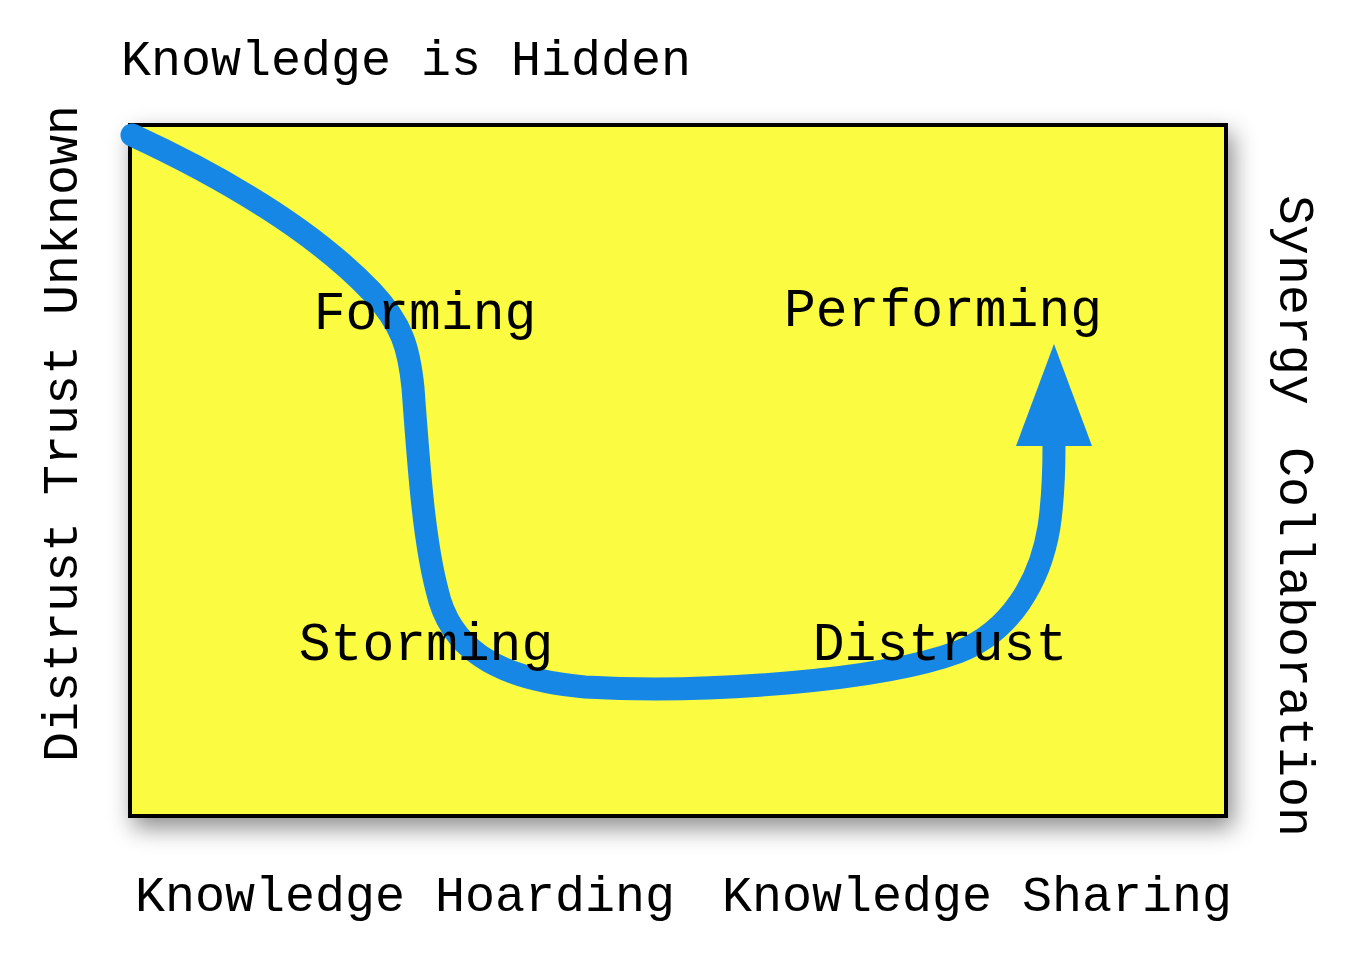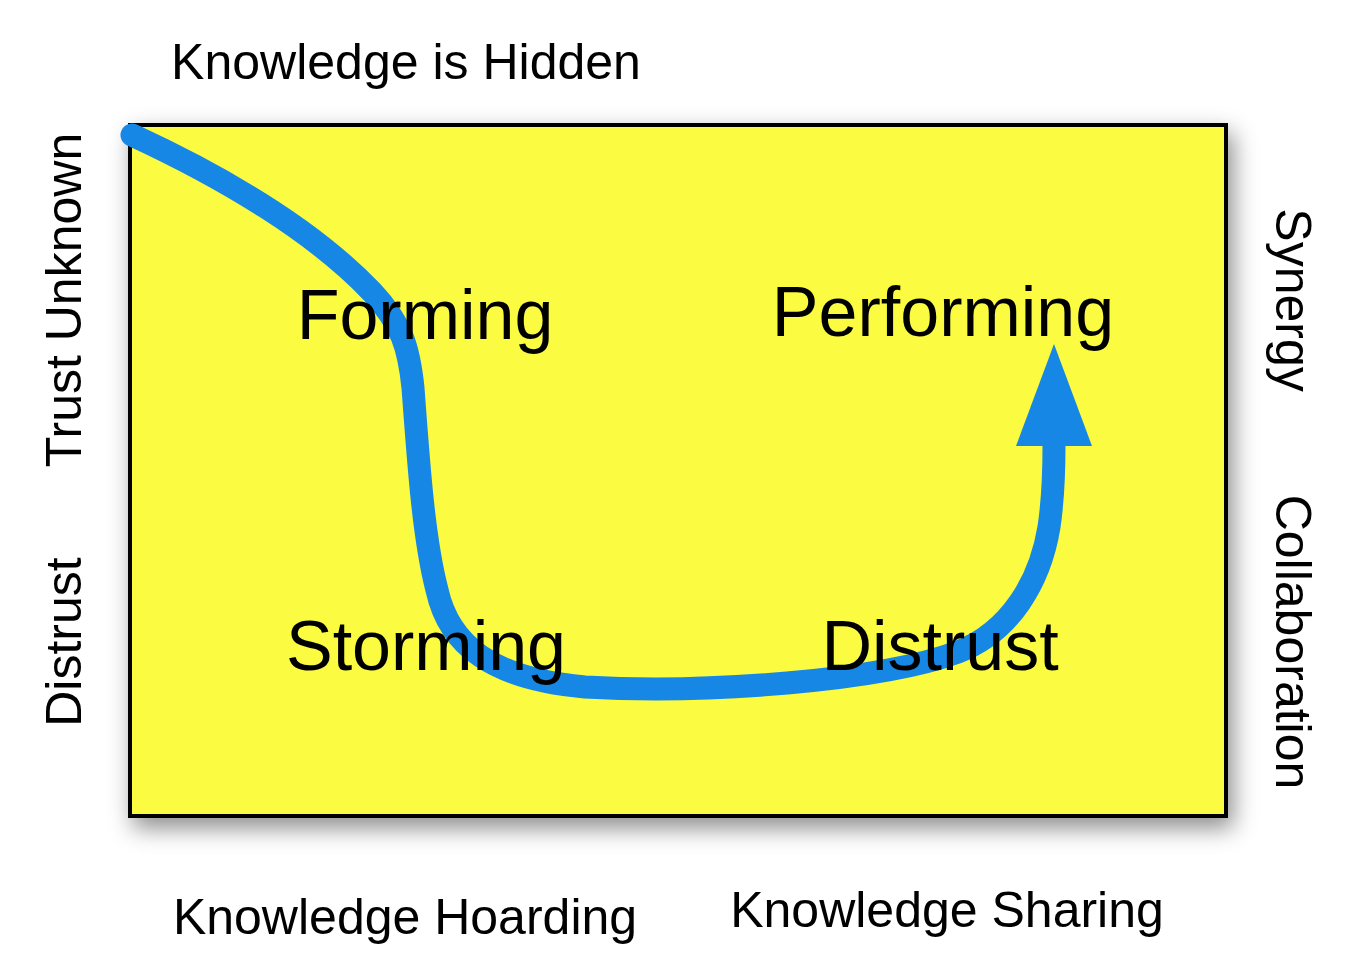--- a/index.html
+++ b/index.html
@@ -8,20 +8,21 @@
     background: #ffffff;
     font-family: "Liberation Sans", sans-serif;
   }
   .canvas {
     position: relative;
     width: 1360px;
     height: 960px;
     background: #ffffff;
     overflow: hidden;
     color: #000000;
+    font-family: Liberation Mono, monospace;
   }
   .matrix-box {
     position: absolute;
     left: 128px;
     top: 123px;
     width: 1100px;
     height: 695px;
     box-sizing: border-box;
     background: #FBFB42;
     border: 4px solid #000000;
@@ -42,29 +43,29 @@
     font-size: 50px;
     line-height: 1;
     color: #000000;
   }
   .label.rot-left  { transform: translate(-50%, -50%) rotate(-90deg); }
   .label.rot-right { transform: translate(-50%, -50%) rotate(90deg); }
   .stage {
     position: absolute;
     white-space: nowrap;
     transform: translate(-50%, -50%);
-    font-size: 70px;
+    font-size: 53px;
     line-height: 1;
     color: #000000;
   }
   
   .top-left      { left: 406px;  top: 62px; }
   .top-right     { left: 922px;  top: 62px; }
-  .bottom-left   { left: 405px;  top: 898px; margin-top: 19px; }
-  .bottom-right  { left: 947px;  top: 898px; margin-top: 12px; }
+  .bottom-left   { left: 405px;  top: 898px; }
+  .bottom-right  { left: 977px;  top: 898px; }
   .left-top      { left: 64px;   top: 300px; }
   .left-bottom   { left: 64px;   top: 642px; }
   .right-top     { left: 1293px; top: 300px; }
   .right-bottom  { left: 1293px; top: 642px; }
   
   .stage-forming    { left: 425px; top: 315px; }
   .stage-performing { left: 943px; top: 312px; }
   .stage-storming   { left: 426px; top: 646px; }
   .stage-norming    { left: 940px; top: 646px; }
 </style>

